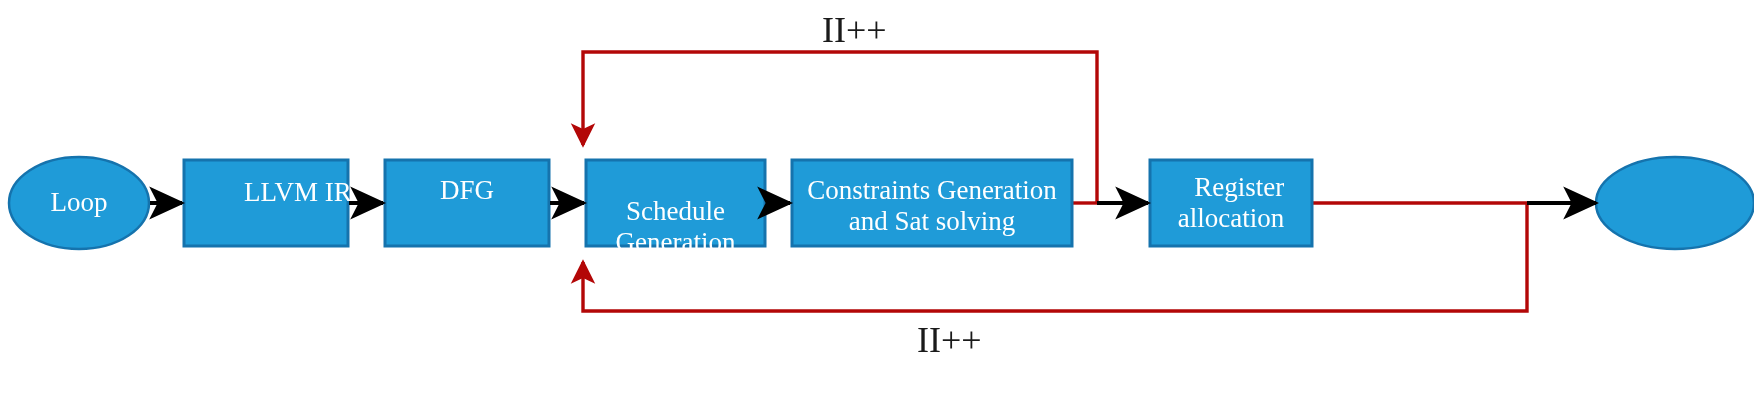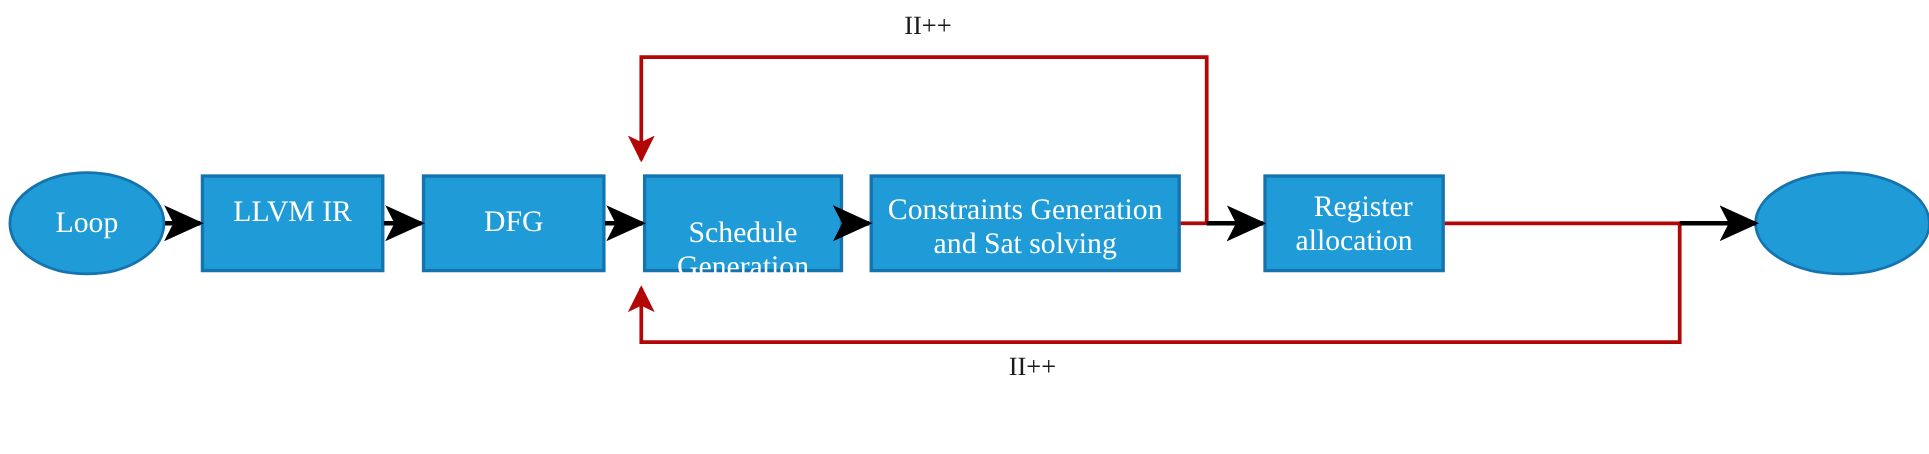--- a/index.html
+++ b/index.html
@@ -34,21 +34,21 @@
     font-family: "Liberation Serif", "DejaVu Serif", serif;
     font-size: 27px;
     line-height: 1.16;
     pointer-events: none;
     white-space: pre-line;
   }
   .edge-label {
     position: absolute;
     color: #1a1a1a;
     font-family: "Liberation Serif", "DejaVu Serif", serif;
-    font-size: 24px;
+    font-size: 36px;
     line-height: 1;
     white-space: nowrap;
   }
 </style>
 </head>
 <body>
 
 <div id="canvas">
 
   <svg id="flow-svg" viewBox="0 0 1754 413">
@@ -117,23 +117,23 @@
     <g>
       <line x1="1097" y1="203" x2="1148" y2="203" stroke="#000000" stroke-width="4" marker-end="url(#arrow-black)"></line>
     </g>
     <g>
       <line x1="1527" y1="203" x2="1596" y2="203" stroke="#000000" stroke-width="4" marker-end="url(#arrow-black)"></line>
     </g>
   </svg>
 
   <div class="node-label" style="left:9px; top:157px; width:140px; height:92px;">Loop</div>
 
-  <div class="node-label" style="left:184px; top:160px; width:164px; height:66px;">LLVM IR</div>
+  <div class="node-label" style="left:184px; top:160px; width:164px; height:66px;padding-left:32px;">LLVM IR</div>
 
-  <div class="node-label" style="left:385px; top:159px; width:164px; height:86px;">DFG</div>
+  <div class="node-label" style="left:385px; top:148px; width:164px; height:86px;">DFG</div>
 
   <div class="node-label" style="left:586px; top:160px; width:179px; height:86px;margin-top:24px;">Schedule
 Generation</div>
 
   <div class="node-label" style="left:792px; top:160px; width:280px; height:92px;">Constraints Generation
 and Sat solving</div>
 
   <div class="node-label" style="left:1150px; top:160px; width:162px; height:86px;text-align:right;">Register
 allocation</div>
 

